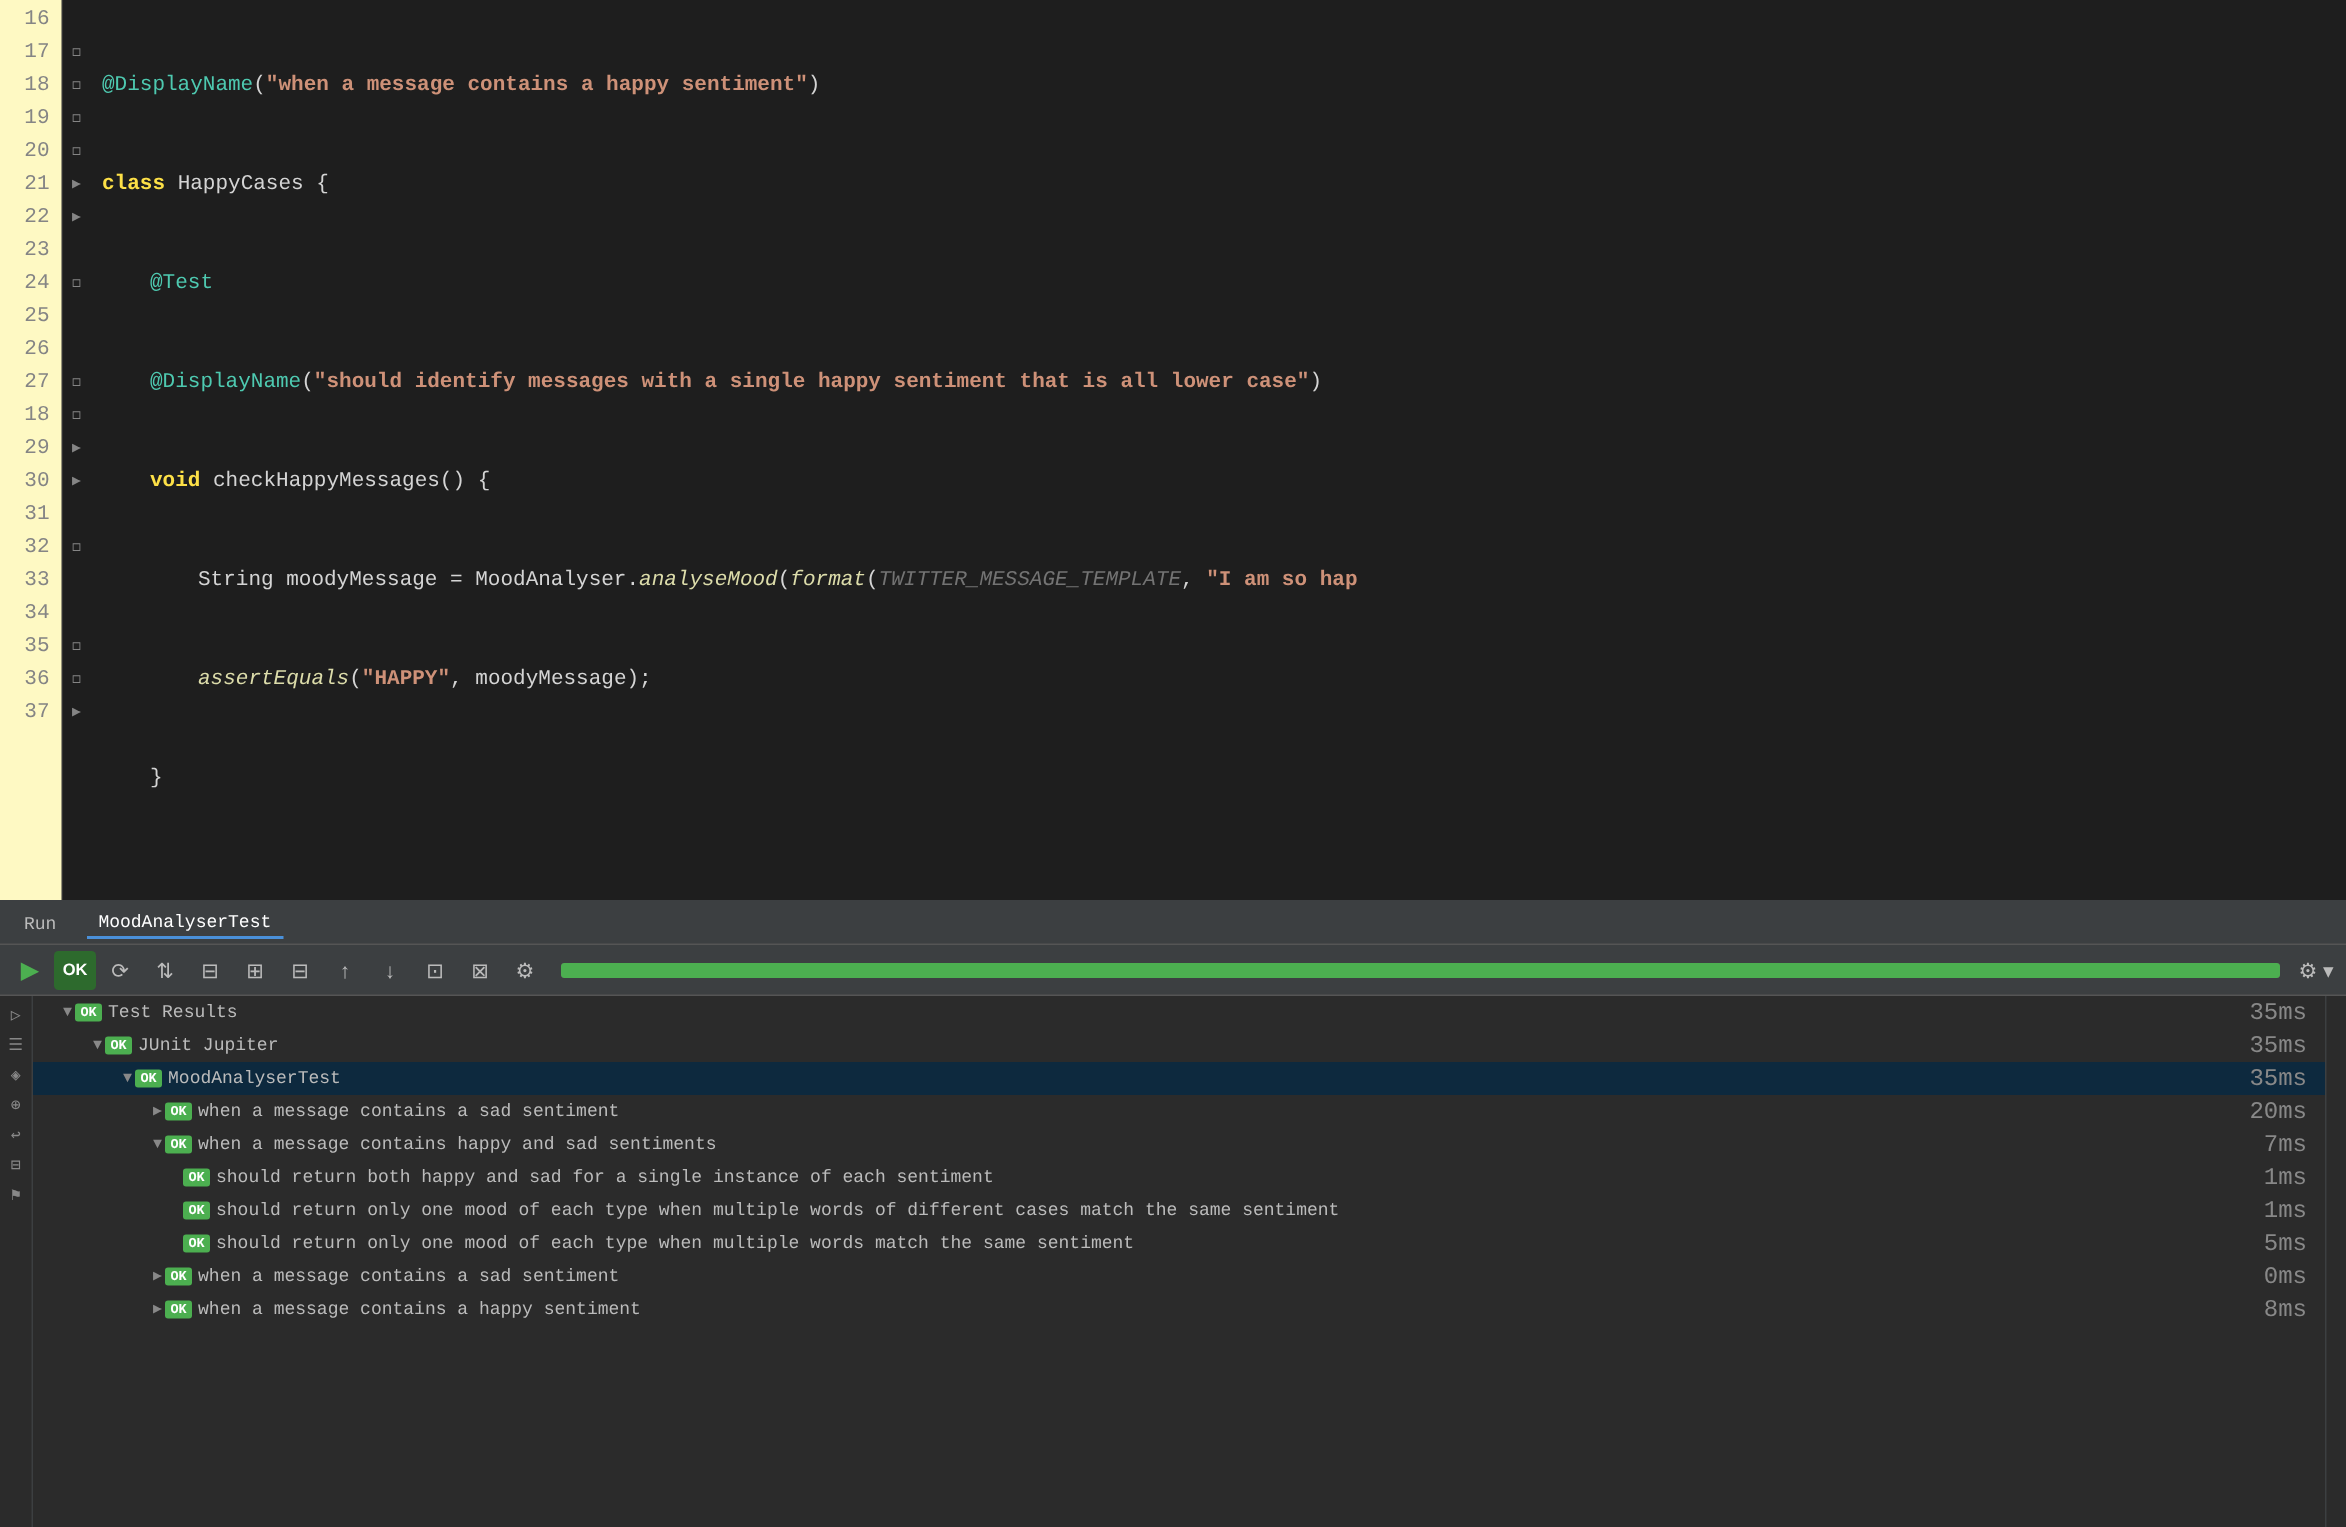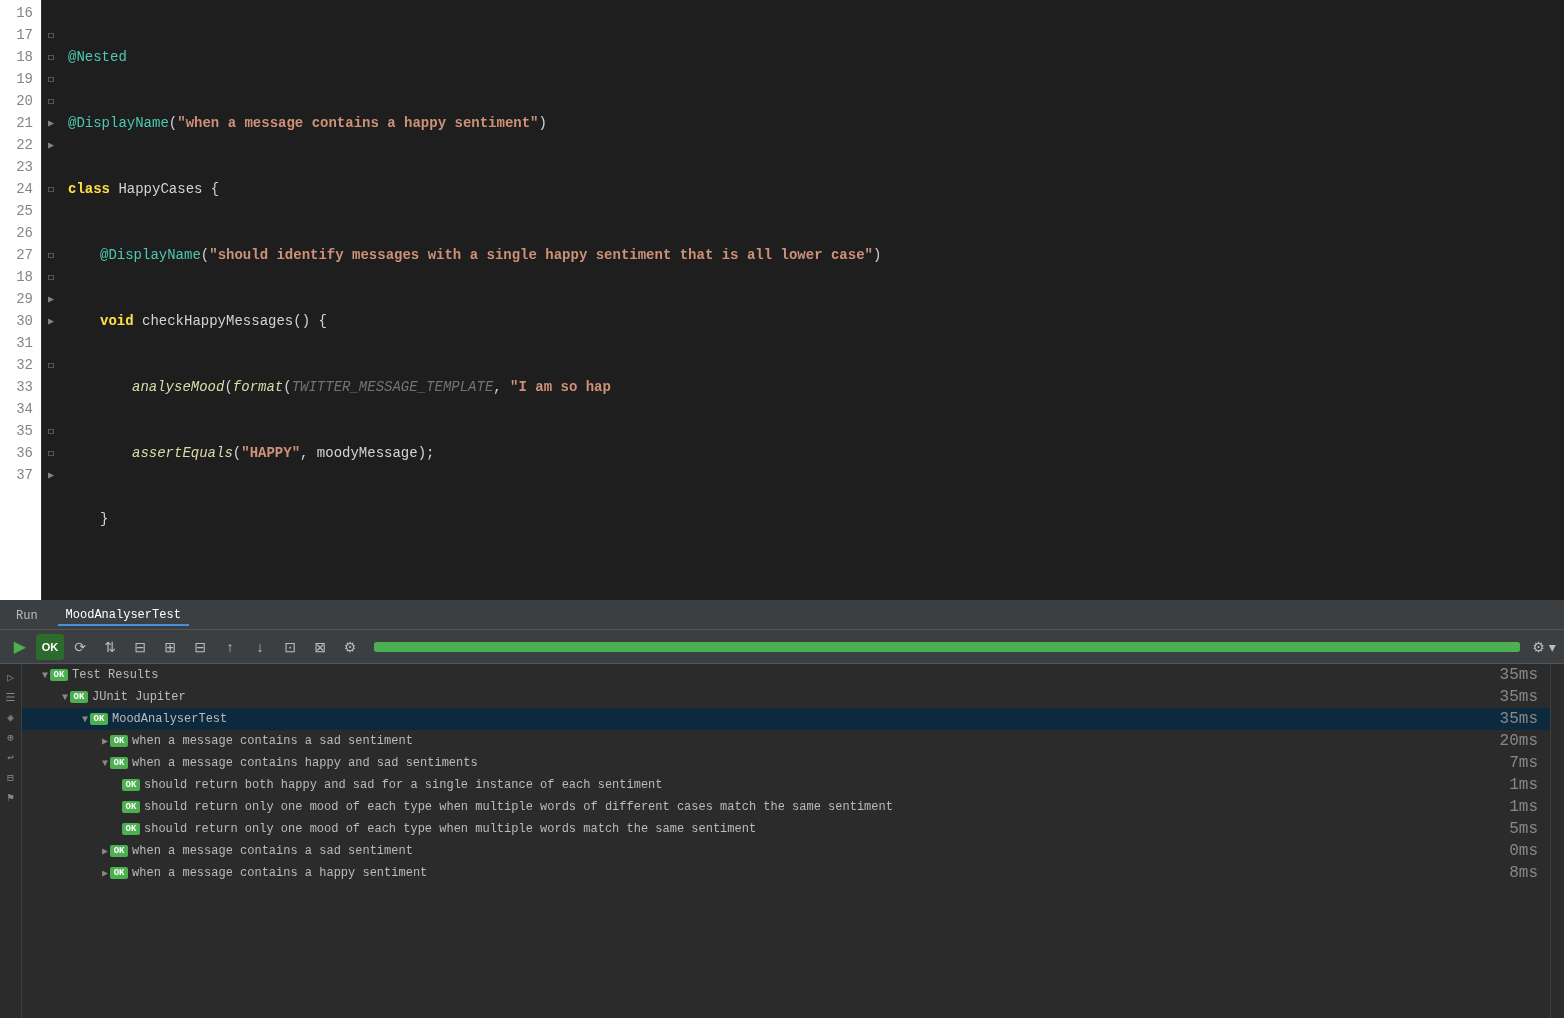--- a/index.html
+++ b/index.html
@@ -15,21 +15,21 @@
 
     
     .code-editor {
       background: #1e1e1e;
       height: 600px;
       overflow: hidden;
       display: flex;
     }
 
     .line-numbers {
-      background: #ffffff;
+      background: #fef9c3;
       color: #858585;
       padding: 0 8px 0 4px;
       min-width: 42px;
       text-align: right;
       user-select: none;
       border-right: 1px solid #333;
       line-height: 22px;
       padding-top: 2px;
     }
 
@@ -307,26 +307,26 @@
       <div class="gutter-item"></div>
       <div class="gutter-item foldable">◻</div>
       <div class="gutter-item"></div>
       <div class="gutter-item"></div>
       <div class="gutter-item foldable">◻</div>
       <div class="gutter-item foldable">◻</div>
       <div class="gutter-item foldable">▶</div>
     </div>
 
     <div class="code-content">
-      <div class="code-line"><span class="annotation">@Nested</span></div>
       <div class="code-line"><span class="annotation">@DisplayName</span><span class="normal">(</span><span class="string">"when a message contains a happy sentiment"</span><span class="normal">)</span></div>
       <div class="code-line"><span class="kw">class</span><span class="normal"> HappyCases {</span></div>
+      <div class="code-line"><span style="margin-left:32px"></span><span class="annotation">@Test</span></div>
       <div class="code-line"><span style="margin-left:32px"></span><span class="annotation">@DisplayName</span><span class="normal">(</span><span class="string">"should identify messages with a single happy sentiment that is all lower case"</span><span class="normal">)</span></div>
       <div class="code-line"><span style="margin-left:32px"></span><span class="kw">void</span><span class="normal"> checkHappyMessages() {</span></div>
-      <div class="code-line"><span style="margin-left:64px"></span><span class="method">analyseMood</span><span class="normal">(</span><span class="method">format</span><span class="normal">(</span><span class="purple">TWITTER_MESSAGE_TEMPLATE</span><span class="normal">, </span><span class="string">"I am so hap</span></div>
+      <div class="code-line"><span style="margin-left:64px"></span><span class="normal">String moodyMessage = MoodAnalyser.</span><span class="method">analyseMood</span><span class="normal">(</span><span class="method">format</span><span class="normal">(</span><span class="purple">TWITTER_MESSAGE_TEMPLATE</span><span class="normal">, </span><span class="string">"I am so hap</span></div>
       <div class="code-line"><span style="margin-left:64px"></span><span class="method">assertEquals</span><span class="normal">(</span><span class="string">"HAPPY"</span><span class="normal">, moodyMessage);</span></div>
       <div class="code-line"><span style="margin-left:32px"></span><span class="normal">}</span></div>
       
       
       
       
       
       
       
       

